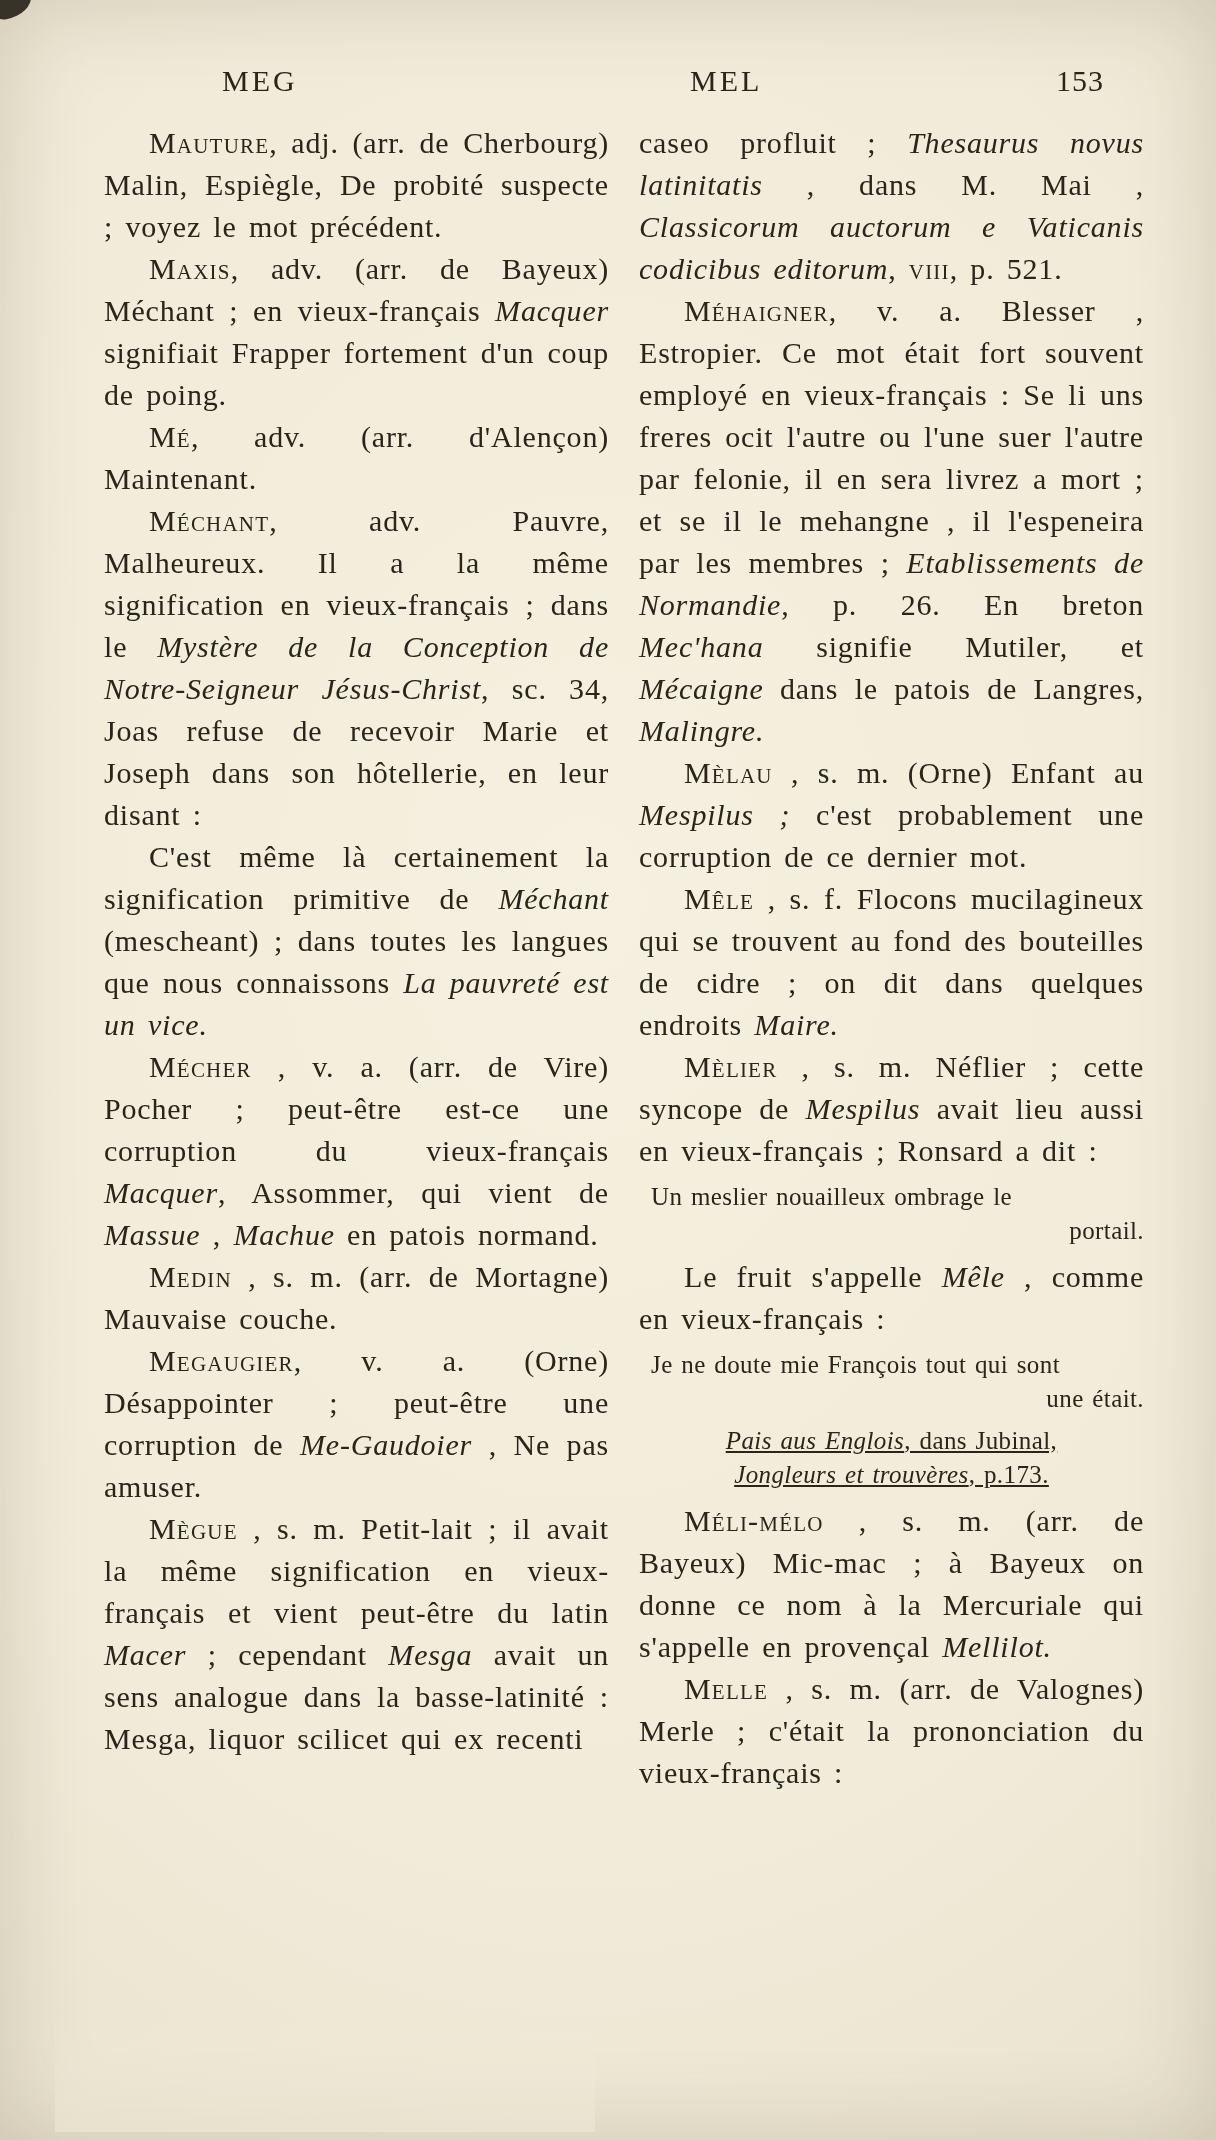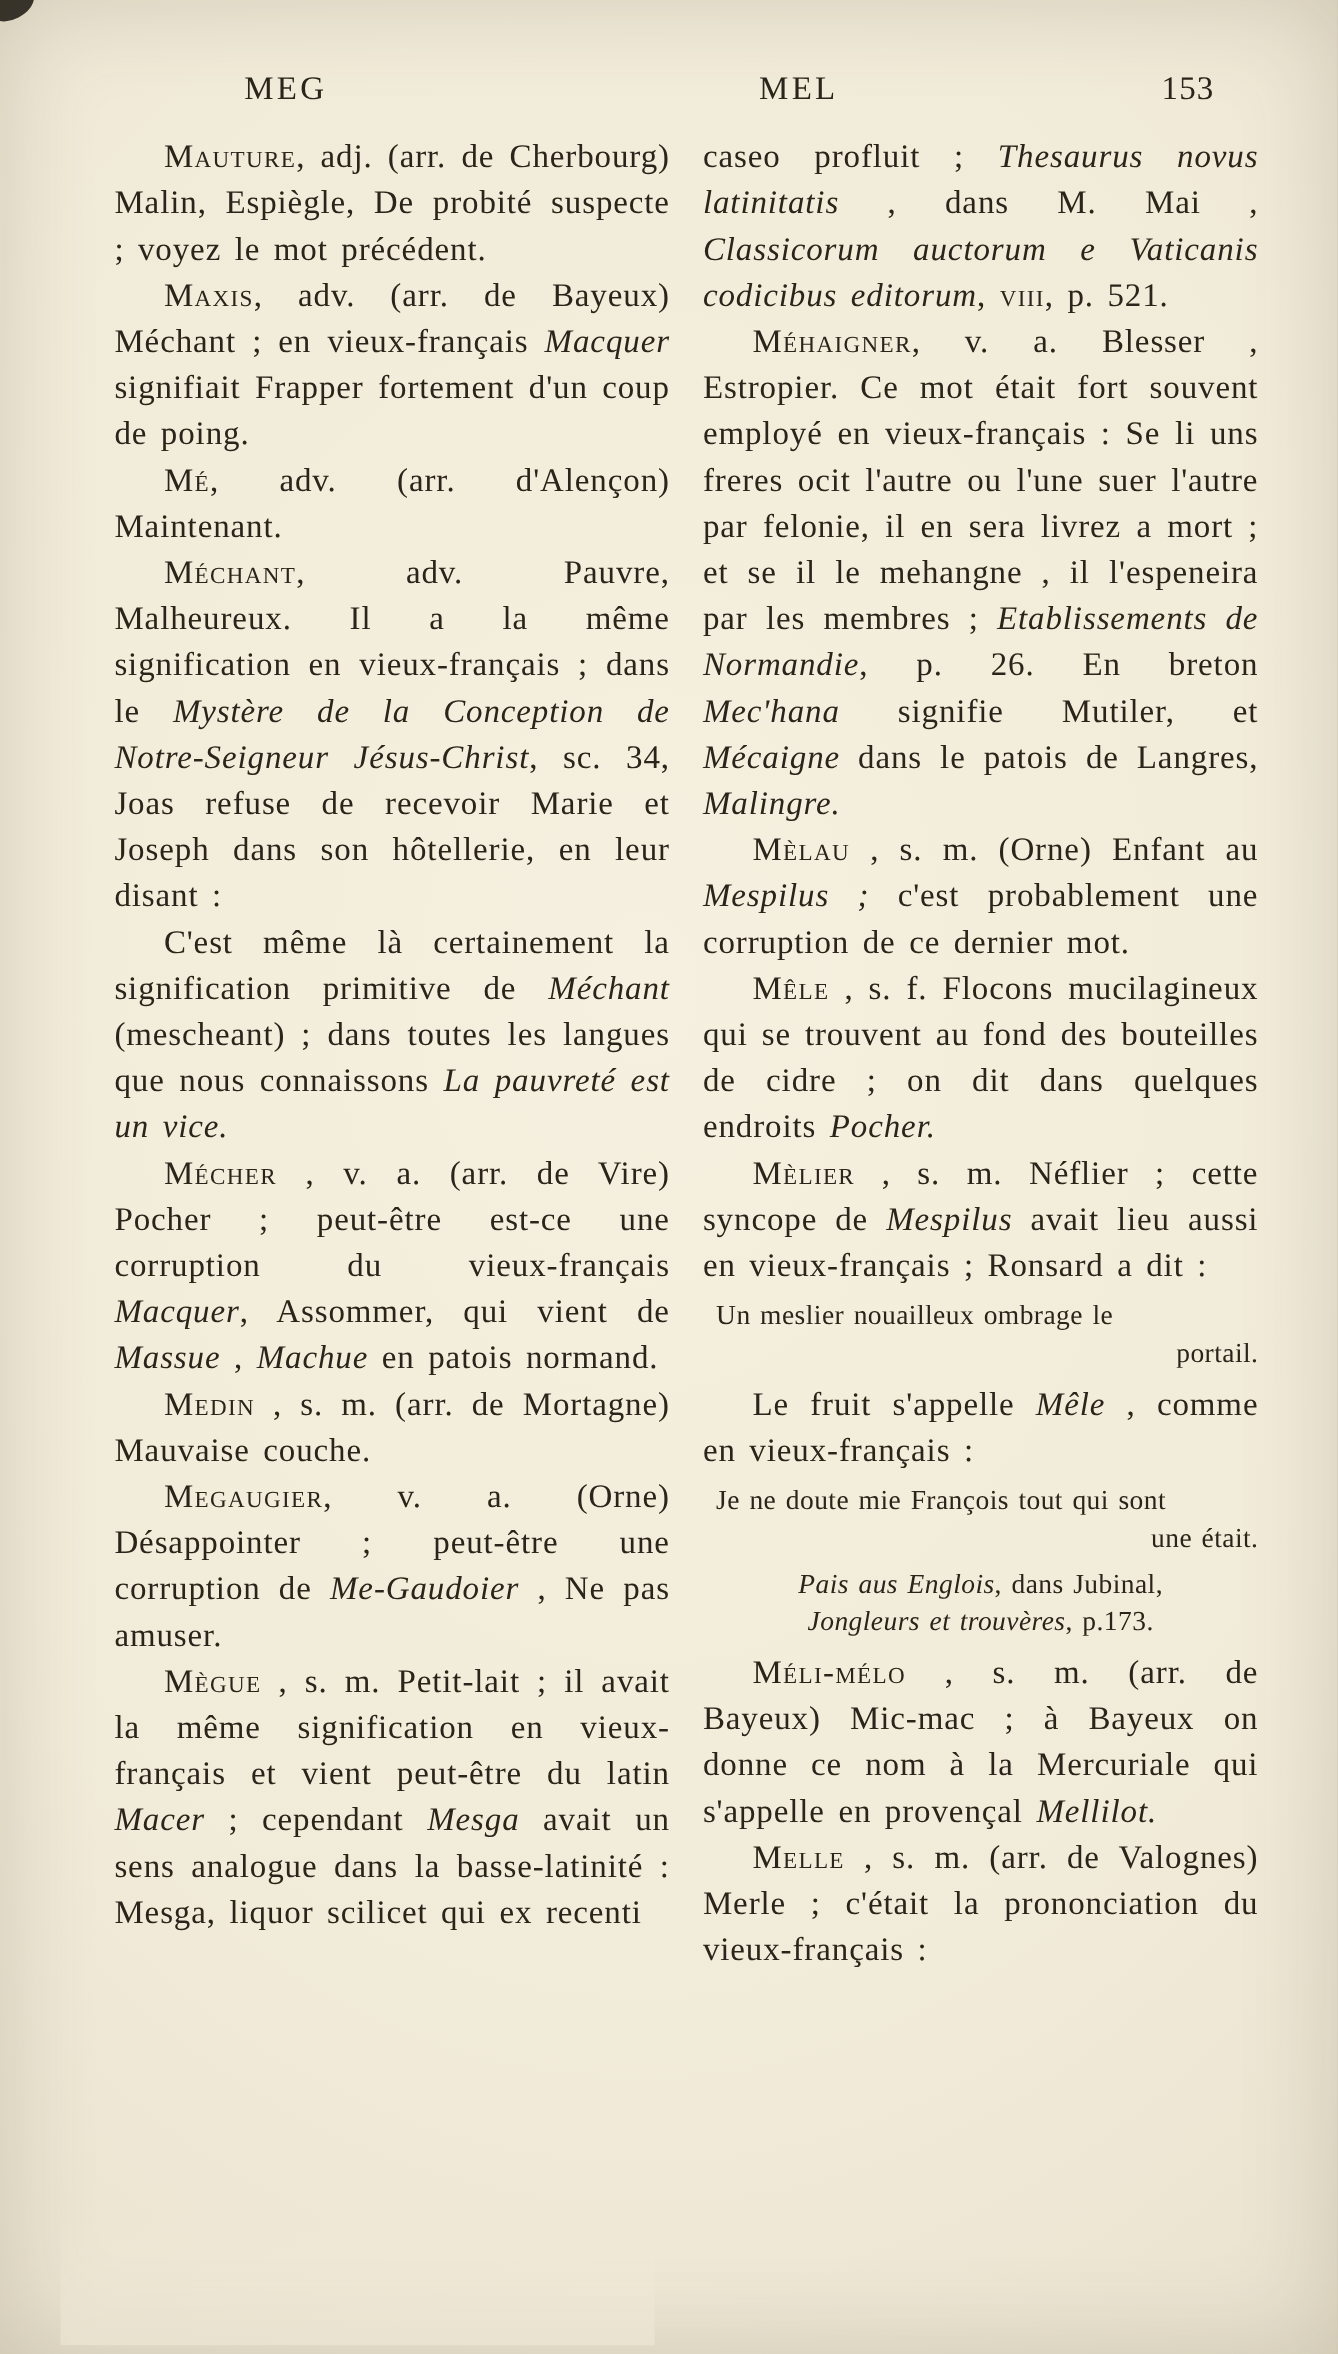--- a/index.html
+++ b/index.html
@@ -64,21 +64,21 @@
   .para.verse, .para.cite {
     font-size: 25px;
     line-height: 34px;
     letter-spacing: 0.4px;
     word-spacing: 2px;
     text-align: left;
     text-indent: 0;
     margin: 8px 0 8px 12px;
   }
   .para.cite { margin-left: 0; }
-  .cite .vline { text-align: center; }
+  .cite .vline { text-align: center; text-decoration: underline; }
   .vline.align-right { text-align: right; }
   .it { font-style: italic; }
   .sc { font-variant: small-caps; letter-spacing: 1.2px; }
 </style>
 </head>
 <body>
 
 <div class="paper">
   <div class="smudge-tl"></div>
   <div class="content">
@@ -96,21 +96,21 @@
           <div class="para plain"><span>C'est même là certainement la signification primitive de </span><span class="it">Méchant</span><span> (mescheant) ; dans toutes les langues que nous connaissons </span><span class="it">La pauvreté est un vice.</span></div>
           <div class="para entry"><span class="sc">Mécher</span><span> , v. a. (arr. de Vire) Pocher ; peut-être est-ce une corruption du vieux-français </span><span class="it">Macquer</span><span>, Assommer, qui vient de </span><span class="it">Massue</span><span> , </span><span class="it">Machue</span><span> en patois normand.</span></div>
           <div class="para entry"><span class="sc">Medin</span><span> , s. m. (arr. de Mortagne) Mauvaise couche.</span></div>
           <div class="para entry"><span class="sc">Megaugier</span><span>, v. a. (Orne) Désappointer ; peut-être une corruption de </span><span class="it">Me-Gaudoier</span><span> , Ne pas amuser.</span></div>
           <div class="para entry"><span class="sc">Mègue</span><span> , s. m. Petit-lait ; il avait la même signification en vieux-français et vient peut-être du latin </span><span class="it">Macer</span><span> ; cependant </span><span class="it">Mesga</span><span> avait un sens analogue dans la basse-latinité : Mesga, liquor scilicet qui ex recenti</span></div>
         </div>
       <div class="col">
           <div class="para plain noindent"><span>caseo profluit ; </span><span class="it">Thesaurus novus latinitatis</span><span> , dans M. Mai , </span><span class="it">Classicorum auctorum e Vaticanis codicibus editorum</span><span>, </span><span class="sc">viii</span><span>, p. 521.</span></div>
           <div class="para entry"><span class="sc">Méhaigner</span><span>, v. a. Blesser , Estropier. Ce mot était fort souvent employé en vieux-français : Se li uns freres ocit l'autre ou l'une suer l'autre par felonie, il en sera livrez a mort ; et se il le mehangne , il l'espeneira par les membres ; </span><span class="it">Etablissements de Normandie</span><span>, p. 26. En breton </span><span class="it">Mec'hana</span><span> signifie Mutiler, et </span><span class="it">Mécaigne</span><span> dans le patois de Langres, </span><span class="it">Malingre.</span></div>
           <div class="para entry"><span class="sc">Mèlau</span><span> , s. m. (Orne) Enfant au </span><span class="it">Mespilus ;</span><span> c'est probablement une corruption de ce dernier mot.</span></div>
-          <div class="para entry"><span class="sc">Mêle</span><span> , s. f. Flocons mucilagineux qui se trouvent au fond des bouteilles de cidre ; on dit dans quelques endroits </span><span class="it">Pocher.</span></div>
+          <div class="para entry"><span class="sc">Mêle</span><span> , s. f. Flocons mucilagineux qui se trouvent au fond des bouteilles de cidre ; on dit dans quelques endroits </span><span class="it">Maire.</span></div>
           <div class="para entry"><span class="sc">Mèlier</span><span> , s. m. Néflier ; cette syncope de </span><span class="it">Mespilus</span><span> avait lieu aussi en vieux-français ; Ronsard a dit :</span></div>
           <div class="para verse">
             <div class="vline"><span>Un meslier nouailleux ombrage le</span></div>
             <div class="vline align-right"><span>portail.</span></div>
           </div>
           <div class="para plain"><span>Le fruit s'appelle </span><span class="it">Mêle</span><span> , comme en vieux-français :</span></div>
           <div class="para verse">
             <div class="vline"><span>Je ne doute mie François tout qui sont</span></div>
             <div class="vline align-right"><span>une était.</span></div>
           </div>

